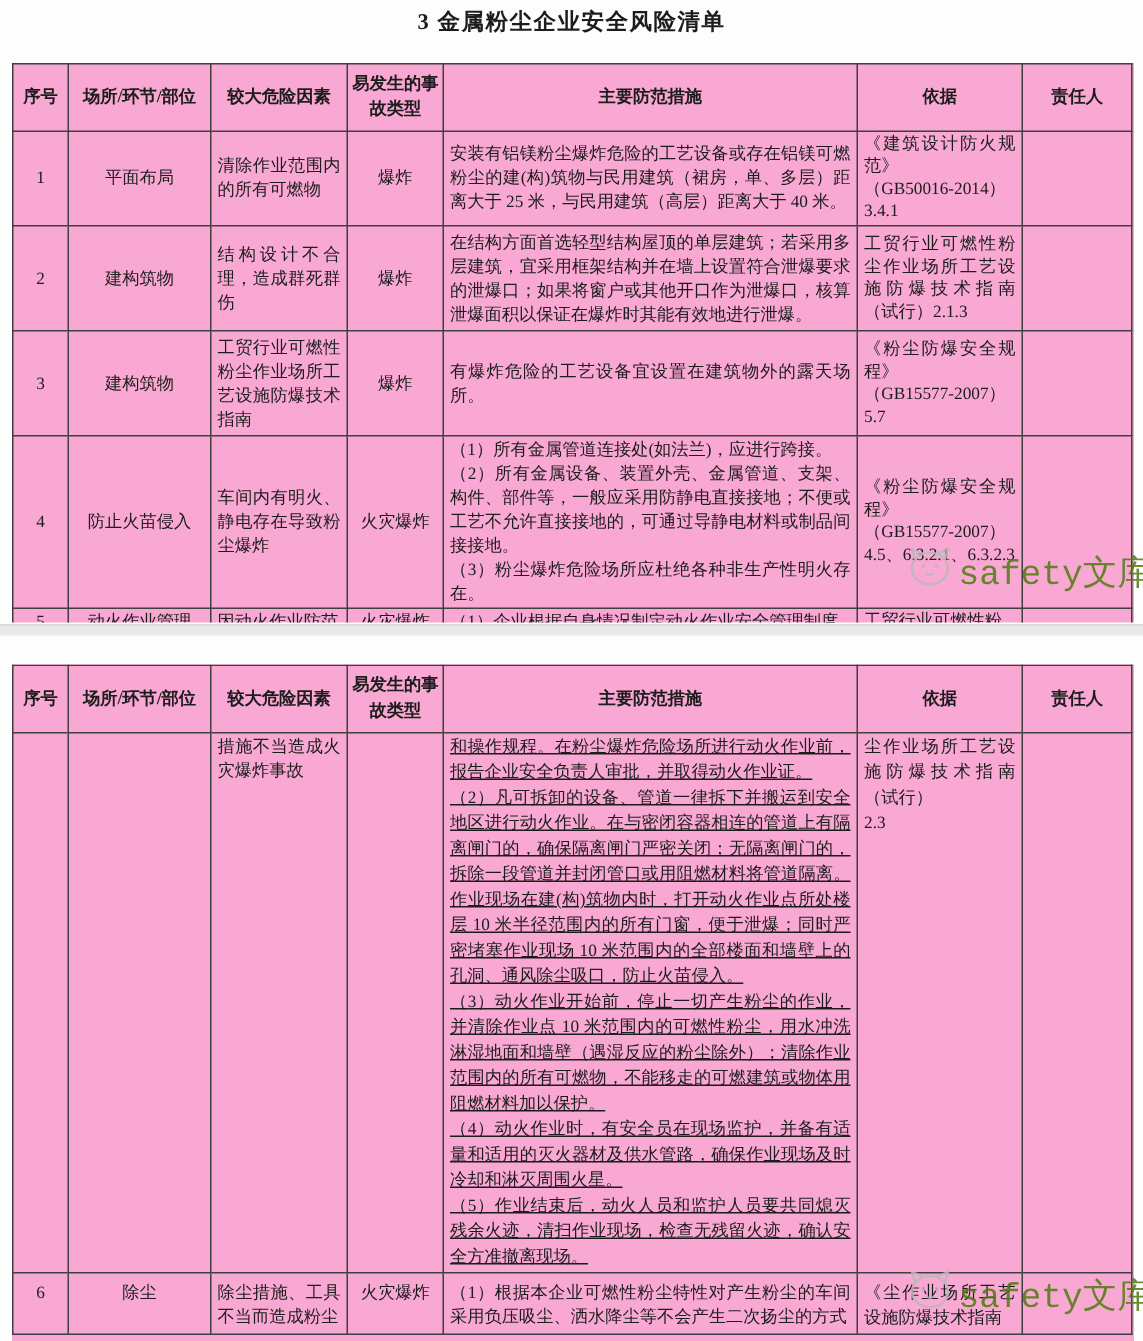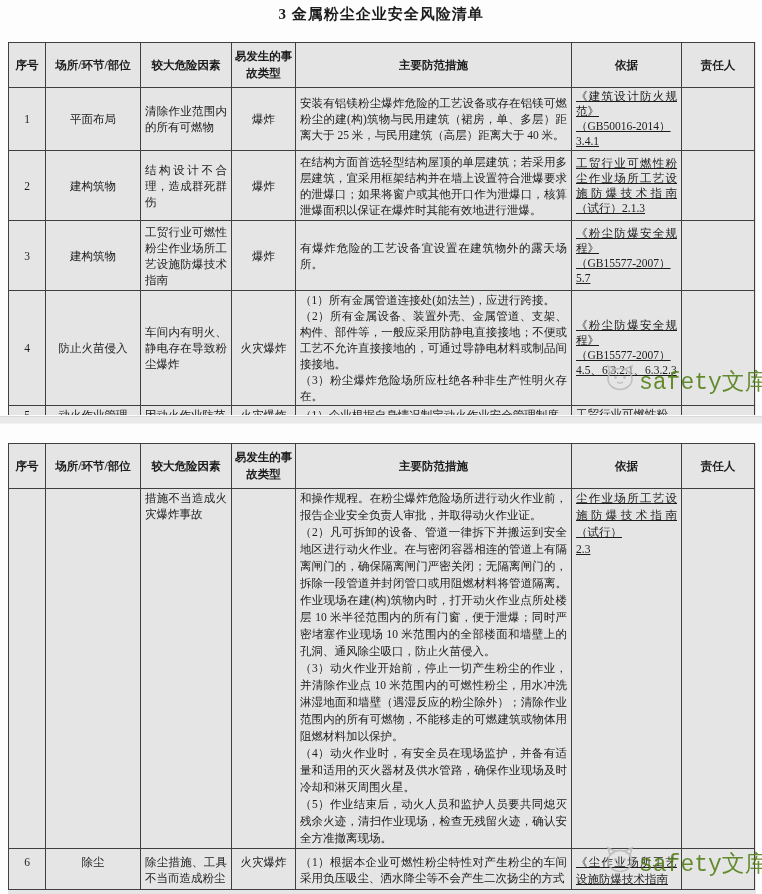--- a/index.html
+++ b/index.html
@@ -6,42 +6,42 @@
   body{
     width:762px;height:894px;position:relative;overflow:hidden;
     background:#fdfdfd;
     font-family:"Liberation Serif","DejaVu Serif",serif;
     color:#1c1c1c;
   }
   .doc-title{
     position:absolute;left:8px;top:5px;width:746px;
     text-align:center;font-weight:bold;font-size:15px;letter-spacing:1px;font-family:Liberation Serif, serif;
   }
-  .twrap{position:absolute;left:8px;overflow:hidden;background:#e5e5e5;}
+  .twrap{position:absolute;left:8px;overflow:hidden;background:#f9a8d4;}
   .twrap1{top:42px;width:748px;height:373px;}
   .twrap2{top:443px;width:748px;height:451px;}
   table{border-collapse:collapse;table-layout:fixed;width:746px;}
   th,td{
     border:1px solid #3f3f3f;
     font-size:11.5px;line-height:16px;
     padding:1px 4px;vertical-align:middle;
     overflow:hidden;word-break:break-all;
   }
   th{
     font-weight:bold;font-size:11.5px;text-align:center;
     white-space:pre-line;height:42px;line-height:17px;padding:1px 2px;
   }
   td.num,td.center{text-align:center;}
   td.hazard,td.measures,td.basis{text-align:justify;white-space:pre-line;}
-  td.basis{line-height:15px;text-decoration:underline;}
+  td.basis{line-height:15px;}
   .t2 td.basis{line-height:17px;vertical-align:top;}
   tr.r1{height:55px;} tr.r2{height:70px;} tr.r3{height:70px;} tr.r4{height:112px;}
   tr.rtop td{vertical-align:top;}
   tr.rbig td{vertical-align:top;}
-  tr.rbig td.measures{height:357px;line-height:17px;}
+  tr.rbig td.measures{height:357px;line-height:17px;text-decoration:underline;}
   tr.r6 td{vertical-align:top;padding-top:5px;}
   .page-gap{
     position:absolute;left:0;top:416px;width:762px;height:6px;
     background:#e9e9e9;border-top:1px solid #d8d8d8;border-bottom:1px solid #f2f2f2;
   }
   .wm{
     position:absolute;z-index:6;display:flex;align-items:center;gap:3px;
     font-family:Liberation Mono, monospace;
     font-size:23px;color:#4d7c0f;opacity:.85;pointer-events:none;white-space:nowrap;
   }

